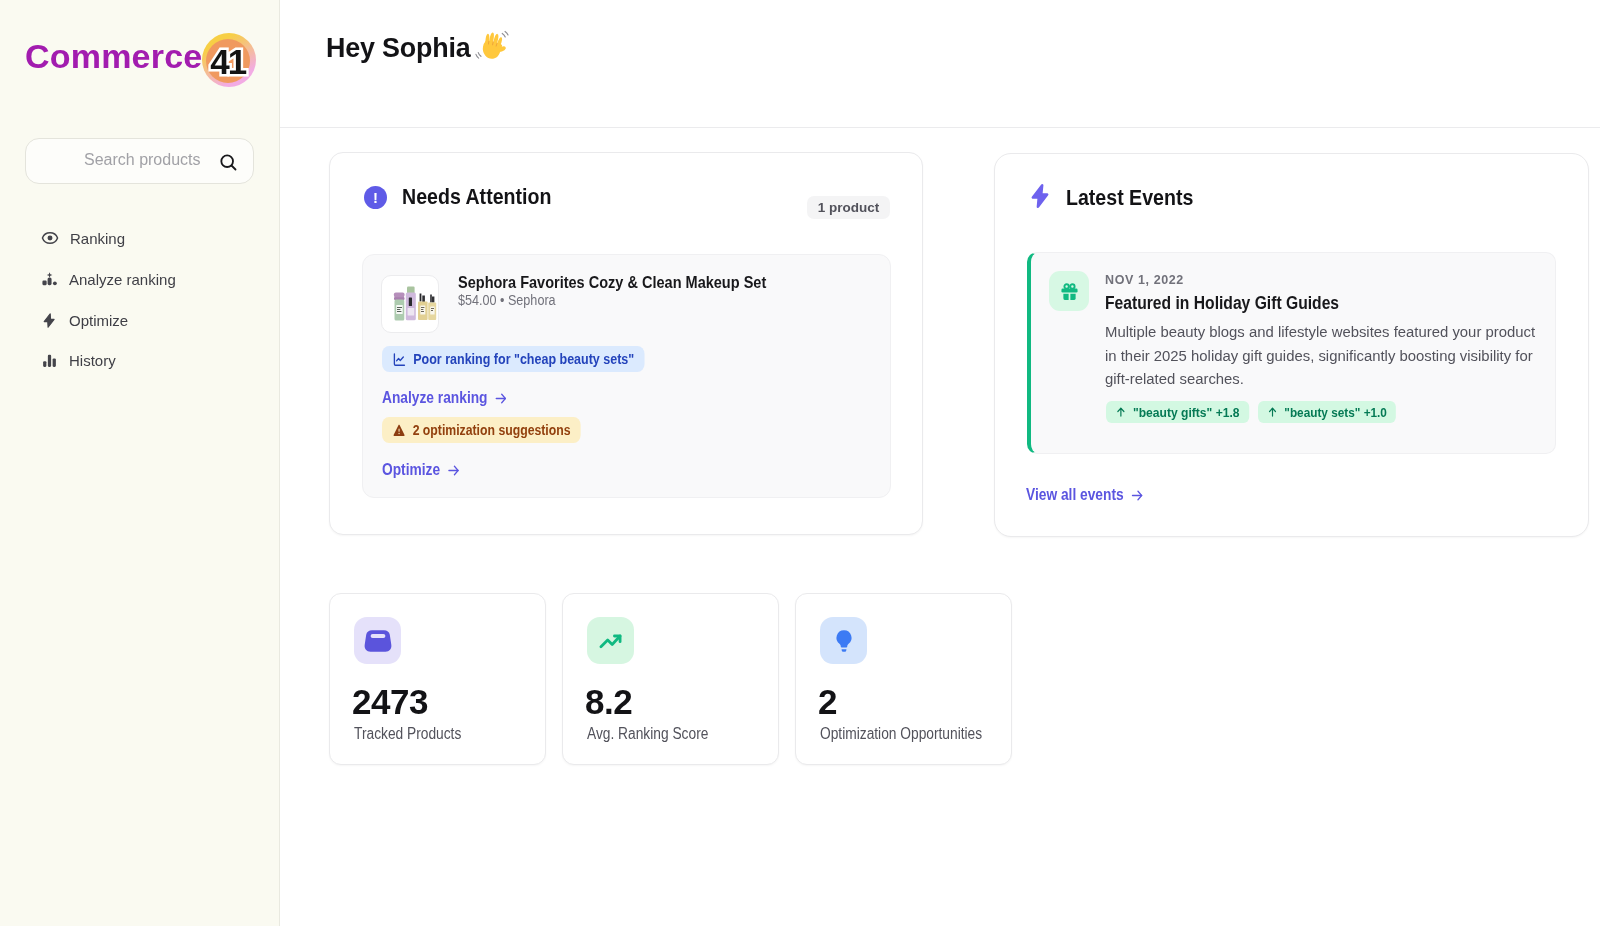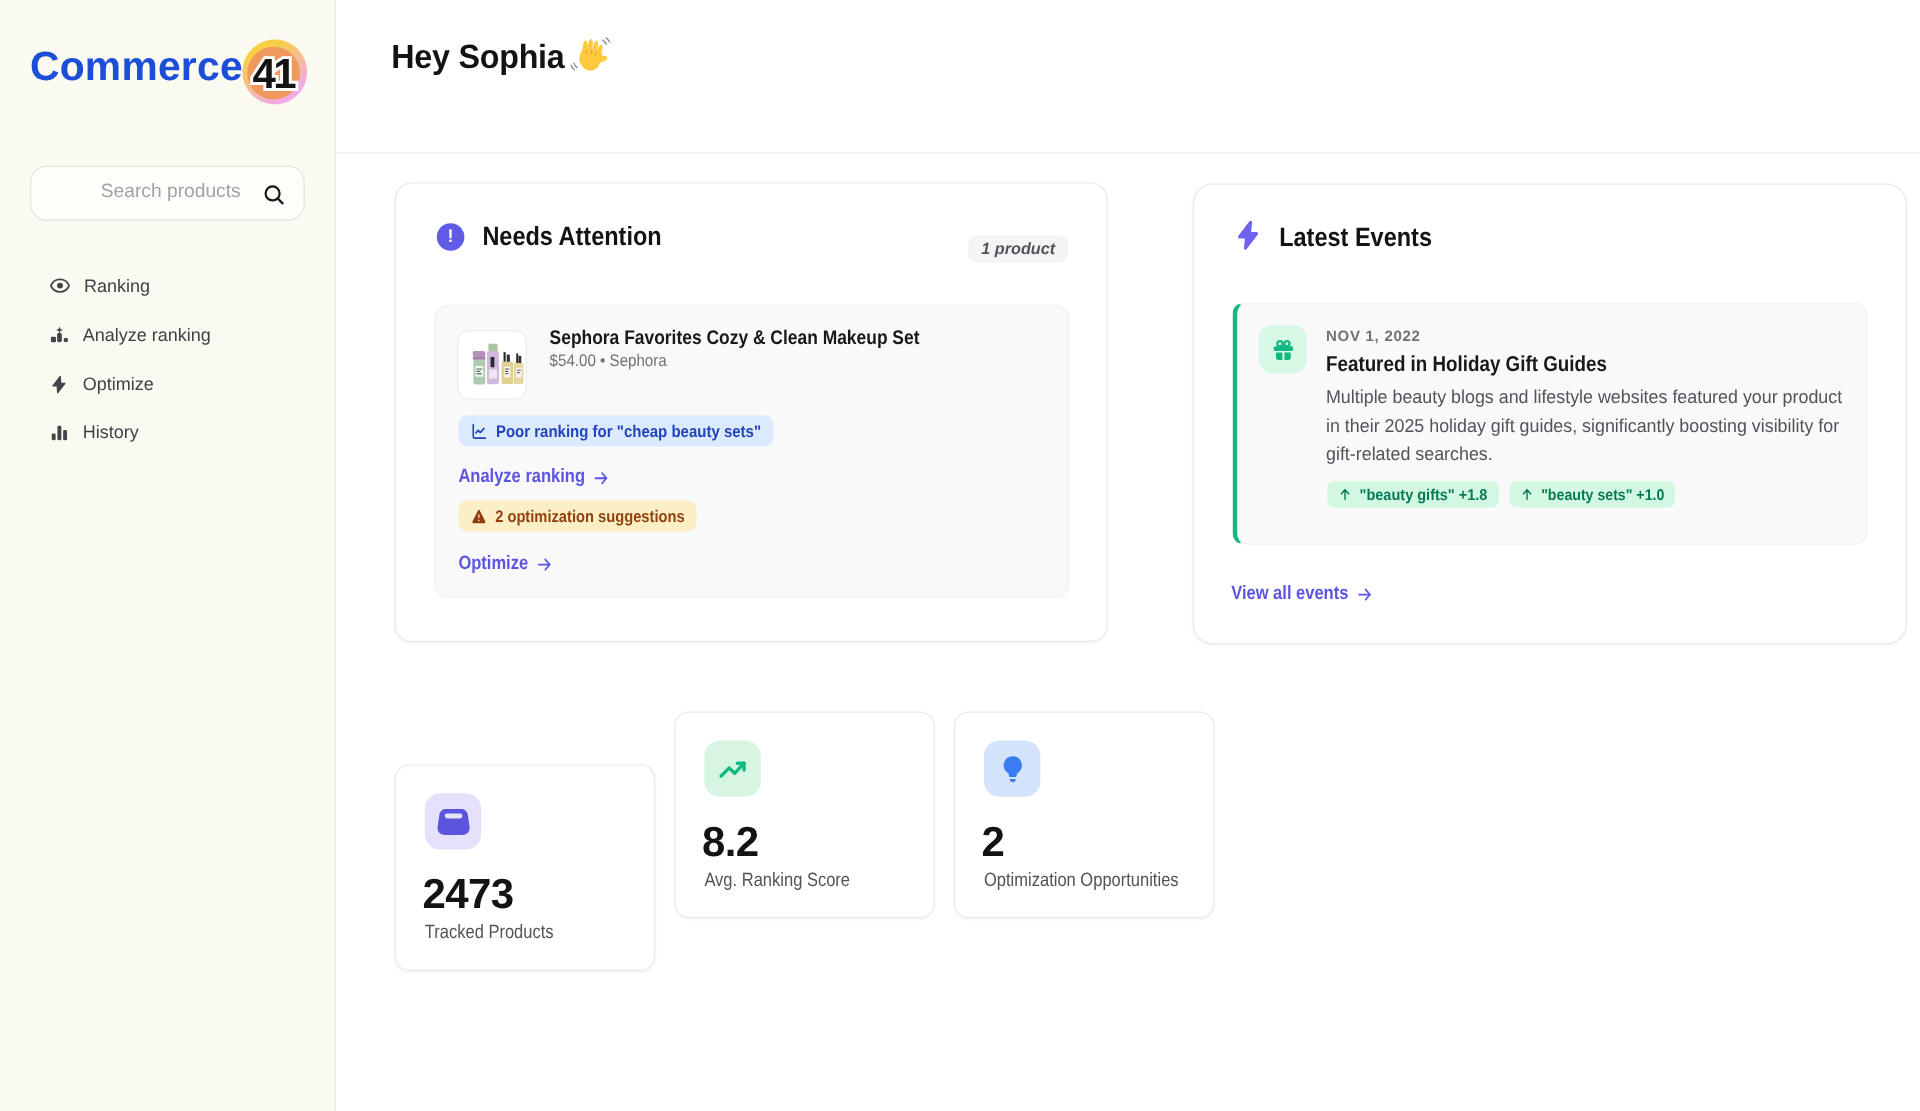--- a/index.html
+++ b/index.html
@@ -1,21 +1,21 @@
 <!DOCTYPE html>
 <html><head>
 <meta charset="utf-8">
 <style>
   * { margin:0; padding:0; box-sizing:border-box; }
   html,body { width:1600px; height:926px; background:#fff; font-family:"Liberation Sans", sans-serif; overflow:hidden; }
   .abs { position:absolute; }
 
   
   #side { position:absolute; left:0; top:0; width:280px; height:926px; background:#FAFAF1; border-right:1px solid #E9E9E0; }
-  #logo { position:absolute; left:25px; top:37px; font-size:34px; font-weight:600; color:#1d4ed8; letter-spacing:.2px; }
+  #logo { position:absolute; left:25px; top:37px; font-size:34px; font-weight:600; color:#a21caf; letter-spacing:.2px; }
   #badge { position:absolute; left:202px; top:33px; width:54px; height:54px; border-radius:50%; background:linear-gradient(150deg,#F7CF45 22%,#F2ABE4 78%); }
   #badge .inner { position:absolute; left:4px; top:6px; width:44px; height:44px; border-radius:50%; background:#F0995F; }
   #search { position:absolute; left:25px; top:138px; width:229px; height:46px; background:#FDFDFA; border:1px solid #E4E4DC; border-radius:14px; }
   #search .ph { position:absolute; left:17px; top:12px; font-size:16px; color:#A1A1A6;margin-left:41px; }
   #search svg { position:absolute; right:15px; top:13px; }
   .nav { position:absolute; left:41px; height:24px; display:flex; align-items:center; gap:11px; }
   .nav span { font-size:15px; font-weight:500; color:#3F3F46; }
   .nav svg { flex:0 0 auto; }
 
   
@@ -23,21 +23,21 @@
   h1 { position:absolute; left:46px; top:31px; font-size:28px; font-weight:700; color:#131316; letter-spacing:-.2px; display:flex; align-items:center; gap:5px; transform:scaleX(.96); transform-origin:left center; }
   #sub { position:absolute; left:48px; top:78px; font-size:16px; color:#52525B; letter-spacing:.18px; }
   #divider { position:absolute; left:0; top:127px; width:1320px; height:1px; background:#EBEBED; }
 
   .card { position:absolute; background:#fff; border:1px solid #EAEAEC; border-radius:14px; box-shadow:0 1px 2px rgba(0,0,0,.04); }
   h2 { transform:scaleX(.89); transform-origin:left center; }
 
   #needs { left:49px; top:152px; width:594px; height:383px; }
   #needs .circ { position:absolute; left:34px; top:33px; width:23px; height:23px; border-radius:50%; background:#5F5BE7; color:#fff; font-size:15px; font-weight:700; text-align:center; line-height:23px; }
   #needs h2 { position:absolute; left:72px; top:31px; font-size:22px; font-weight:700; color:#131316; }
-  #pill1 { position:absolute; left:477px; top:43px; width:83px; height:23px; background:#F4F4F5; border-radius:7px; font-size:13.5px; font-weight:600; color:#52525B; text-align:center; line-height:23px;font-style:italic; }
+  #pill1 { position:absolute; left:477px; top:43px; width:83px; height:23px; background:#F4F4F5; border-radius:7px; font-size:13.5px; font-weight:600; color:#52525B; text-align:center; line-height:23px; }
   #inner { position:absolute; left:32px; top:101px; width:529px; height:244px; background:#F9F9FA; border:1px solid #F0F0F2; border-radius:12px; }
   #pimg { position:absolute; left:18px; top:20px; width:58px; height:58px; background:#fff; border:1px solid #ECECEE; border-radius:10px; }
   #ptitle { position:absolute; left:95px; top:18px; font-size:16.5px; font-weight:700; color:#18181B; transform:scaleX(.88); transform-origin:left center; white-space:nowrap; }
   #pprice { position:absolute; left:95px; top:37px; font-size:14px; color:#71717A; transform:scaleX(.9); transform-origin:left center; white-space:nowrap; }
   .bbadge { position:absolute; display:inline-flex; align-items:center; gap:8px; height:26px; padding:0 12px; border-radius:8px; font-size:14px; font-weight:700; }
   #bblue { left:19px; top:91px; background:#DBEAFE; color:#2343BB; transform:scaleX(.893); transform-origin:left center; }
   #bamber { left:19px; top:162px; background:#FCEFC6; color:#92400E; transform:scaleX(.875); transform-origin:left center; }
   .link { position:absolute; display:inline-flex; align-items:center; gap:7px; font-size:16px; font-weight:600; color:#5B55E0; transform:scaleX(.86); transform-origin:left center; white-space:nowrap; }
   #alink { left:19px; top:134px; }
   #olink { left:19px; top:206px; }
@@ -52,21 +52,21 @@
   #epara { position:absolute; left:74px; top:67px; font-size:15.5px; line-height:23.5px; color:#52525B; white-space:nowrap; transform:scaleX(.96); transform-origin:left top; }
   .gpill { position:absolute; display:inline-flex; align-items:center; gap:7px; height:22px; padding:0 10px; background:#D3F8E2; border-radius:6px; font-size:13px; font-weight:700; color:#057A55; }
   #gp1 { left:75px; top:148px; transform:scaleX(.93); transform-origin:left center; }
   #gp2 { left:227px; top:148px; transform:scaleX(.907); transform-origin:left center; }
   #vlink { left:31px; top:332px; }
 
   .stat { position:absolute; top:593px; width:217px; height:172px; background:#fff; border:1px solid #EAEAEC; border-radius:12px; box-shadow:0 1px 2px rgba(0,0,0,.04); }
   .stat .ibox { position:absolute; left:24px; top:23px; width:47px; height:47px; border-radius:13px; display:flex; align-items:center; justify-content:center; }
   .stat .num { position:absolute; left:22px; top:88px; font-size:35px; font-weight:700; color:#131316; letter-spacing:-.5px; }
   .stat .lab { position:absolute; left:24px; top:131px; font-size:16px; color:#52525B; transform:scaleX(.86); transform-origin:left center; white-space:nowrap; }
-  #s1 { left:49px;margin-top:44px; } #s2 { left:282px; } #s3 { left:515px; }
+  #s1 { left:49px; } #s2 { left:282px; } #s3 { left:515px; }
 </style>
 </head>
 <body>
 <div id="side">
   <div id="logo">Commerce</div>
   <div id="badge">
       <div class="inner"></div>
     <svg class="abs" style="left:0;top:0" width="54" height="54" viewBox="0 0 54 54">
       <text x="25.8" y="40.6" text-anchor="middle" font-family="Liberation Sans, sans-serif" font-size="35" font-weight="bold" fill="#141414" stroke="#fff" stroke-width="4.8" paint-order="stroke" letter-spacing="-2">41</text>
     </svg>

